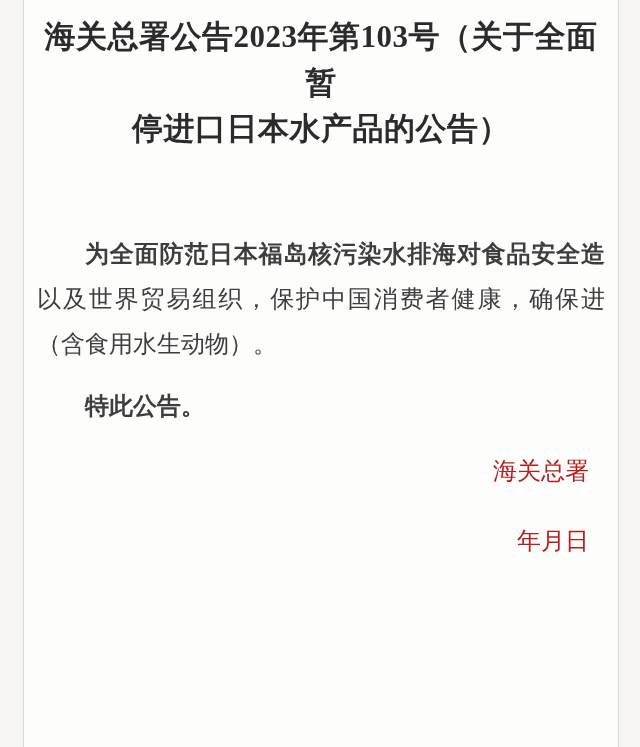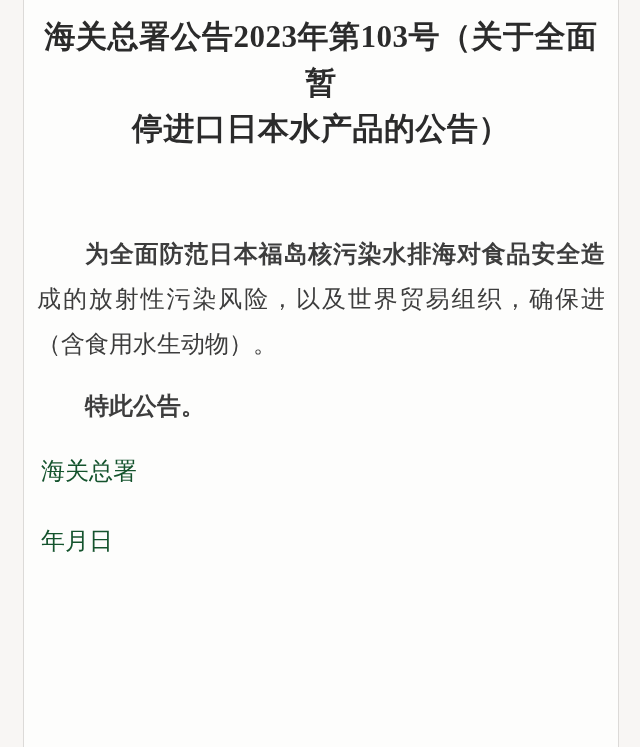--- a/index.html
+++ b/index.html
@@ -41,44 +41,44 @@
     text-align: justify;
     text-align-last: justify;
   }
   .line.last {
     text-align: left;
     text-align-last: left;
   }
   .indent { text-indent: 2em; font-weight: bold; }
   .closing { margin-top: 17px; }
   .sig, .date {
-    margin: 4px;
+    margin: 14px;
     font-size: 24px;
     line-height: 45px;
-    color: #14532d;
-    text-align: left;
+    color: #b91c1c;
+    text-align: right;
     padding-right: 2px;
   }
   .sig  { margin-top: 20px; }
   .date { margin-top: 25px; }
   
   .num { font-family: "Liberation Serif", "DejaVu Serif", serif; }
 </style>
 </head>
 <body>
 
 <div class="doc">
   <header>
     <div class="title">海关总署公告<span class="num">2023</span>年第<span class="num">103</span>号（关于全面暂</div>
     <div class="title">停进口日本水产品的公告）</div>
   </header>
 
   <main class="body-text">
     <p class="line indent">为全面防范日本福岛核污染水排海对食品安全造</p>
-    <p class="line">成的放射性污染风险，以及世界贸易组织，确保进</p>
+    <p class="line">以及世界贸易组织，保护中国消费者健康，确保进</p>
     <p class="line last">（含食用水生动物）。</p>
 
     <p class="line last indent closing">特此公告。</p>
 
     <p class="sig">海关总署</p>
     <p class="date">年月日</p>
   </main>
 </div>
 
 </body></html>

